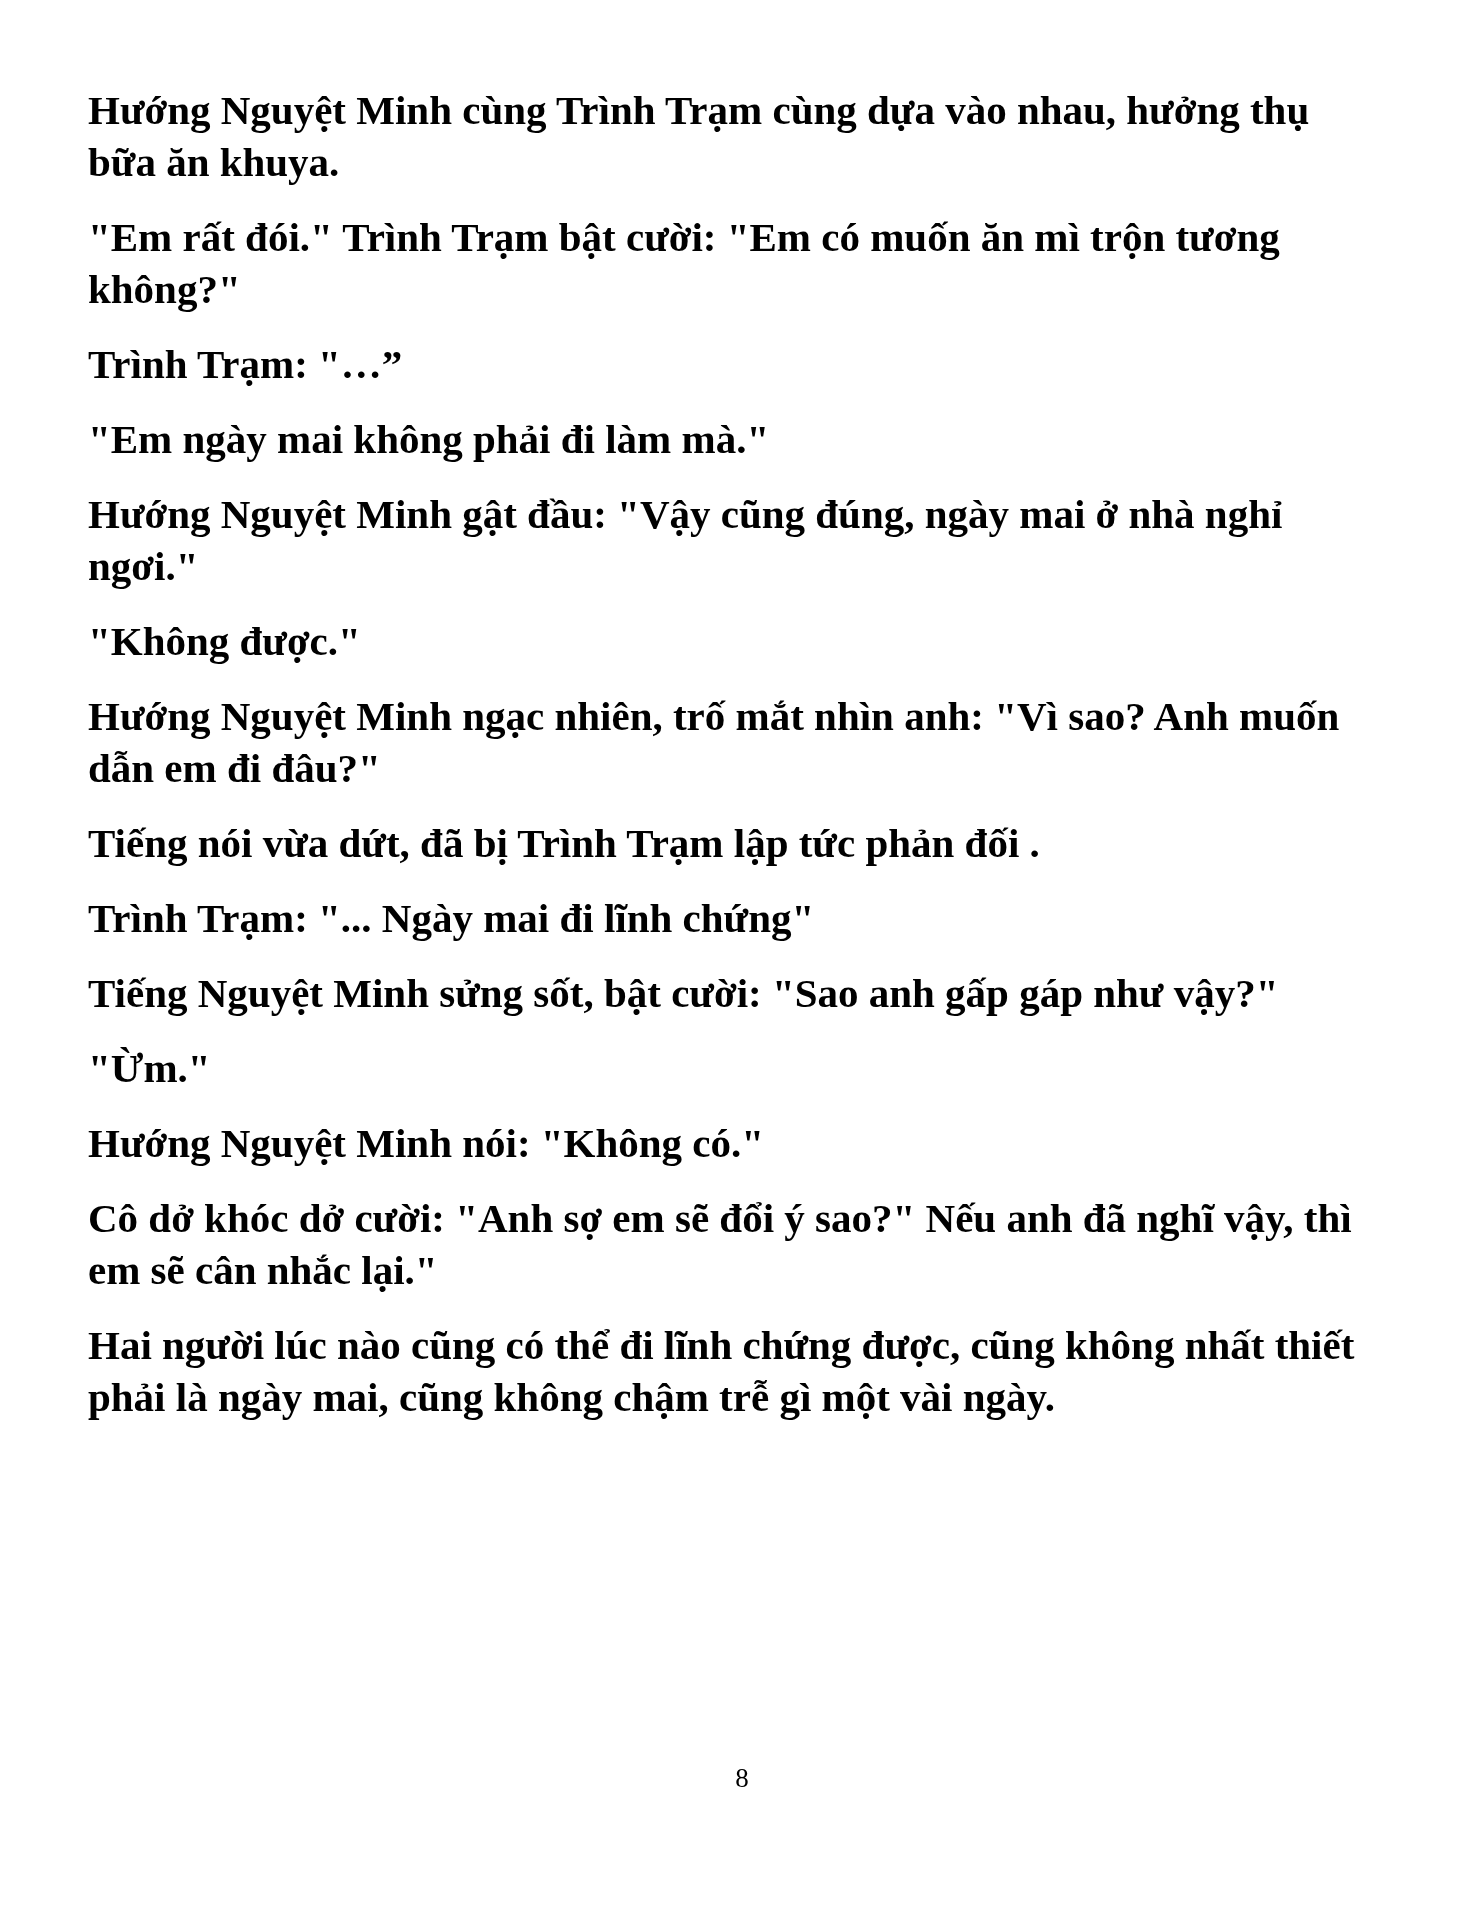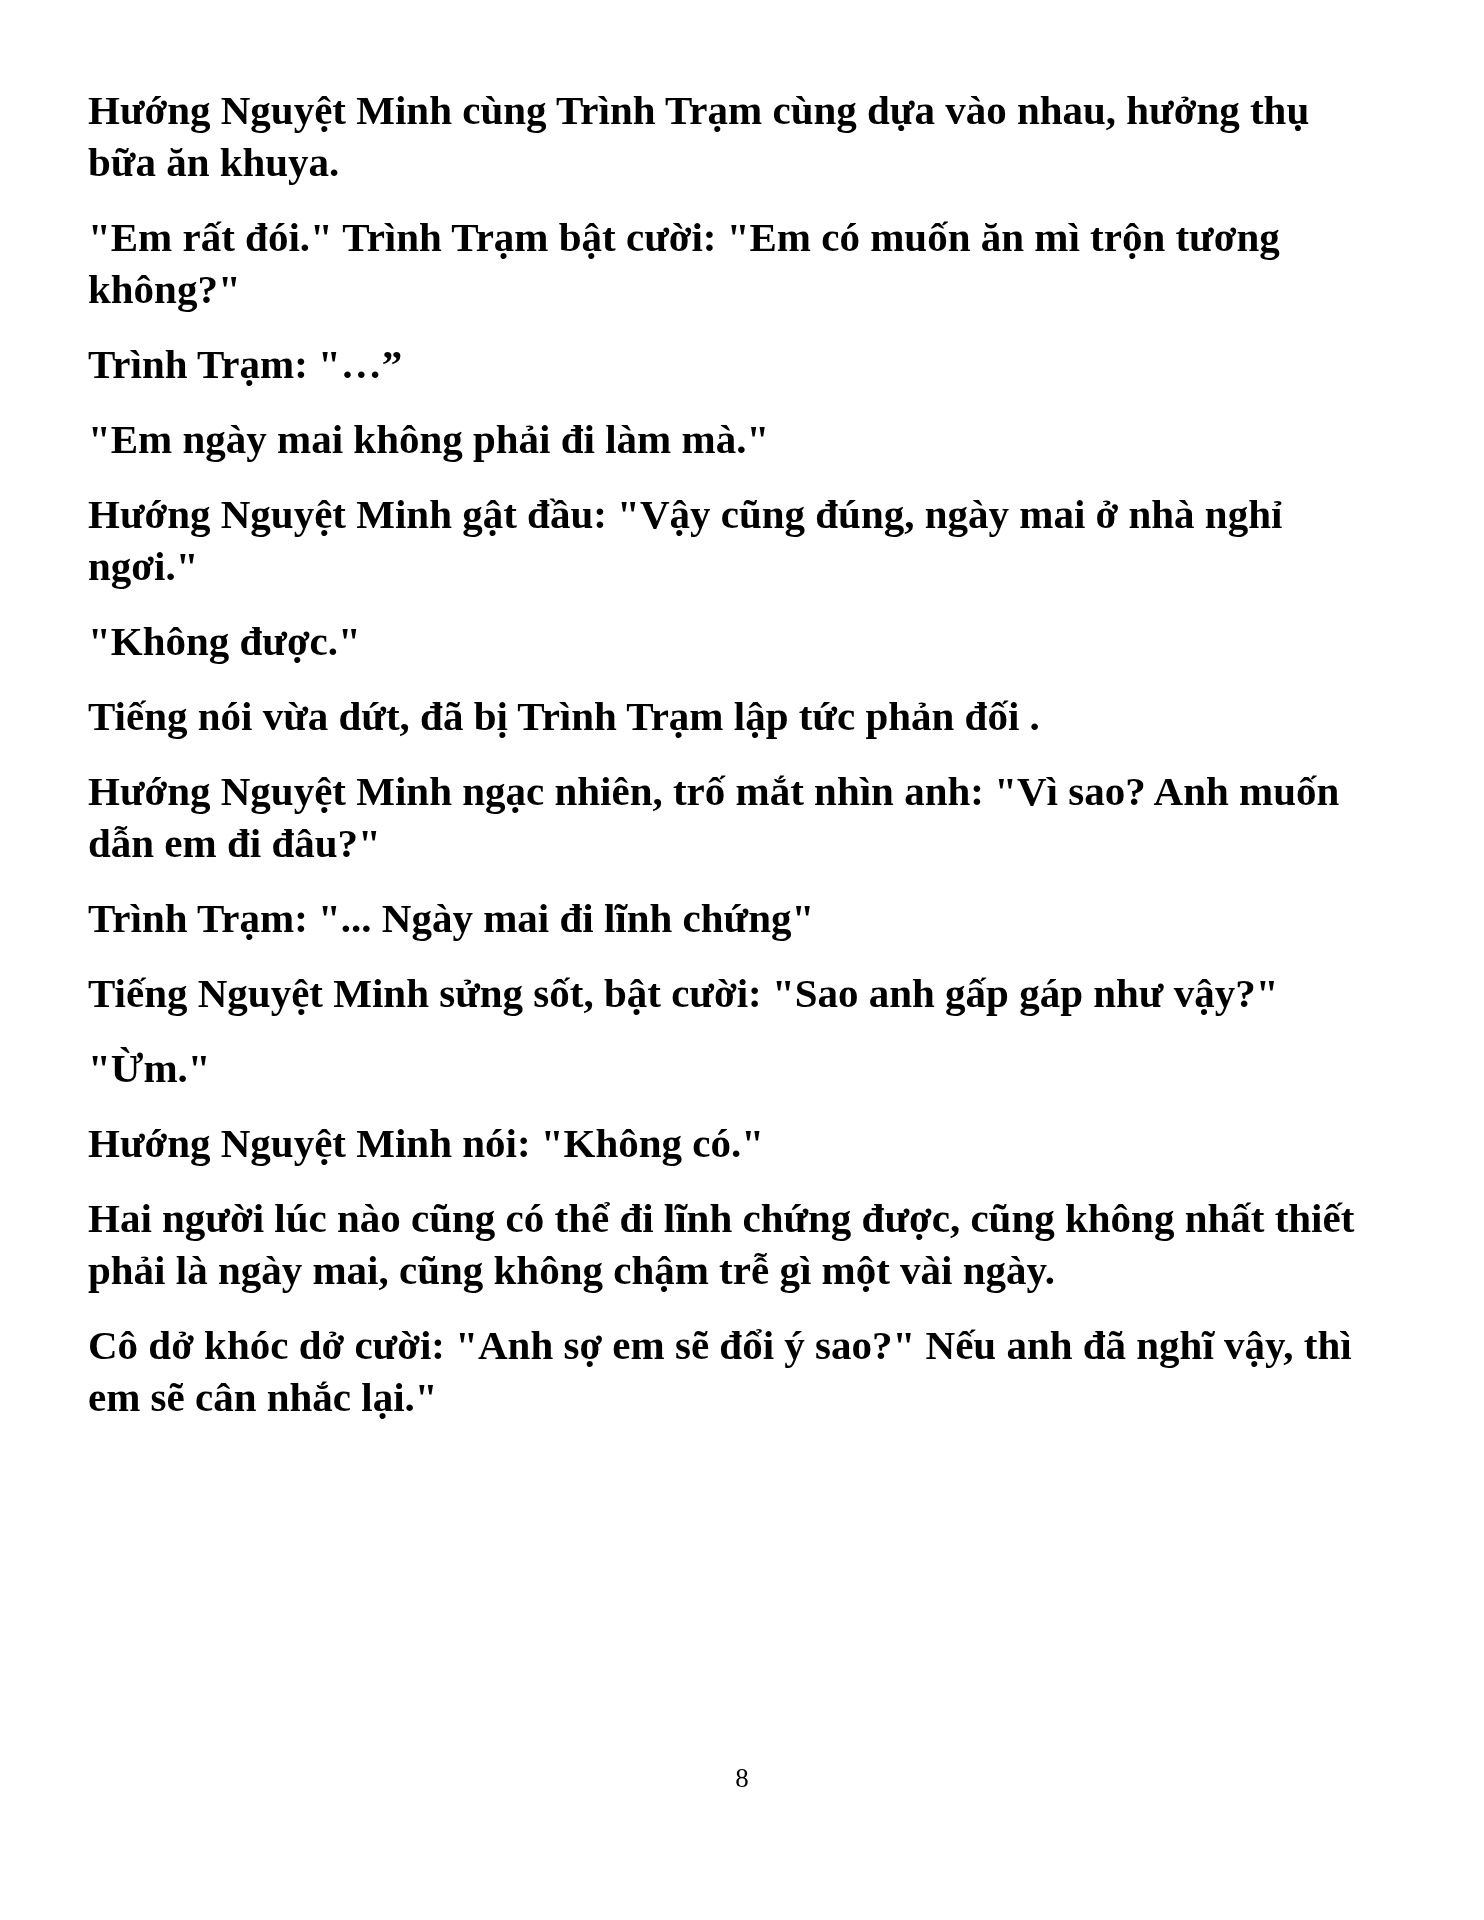--- a/index.html
+++ b/index.html
@@ -41,26 +41,26 @@
 <main class="page-body">
   <p class="para">Hướng Nguyệt Minh cùng Trình Trạm cùng dựa vào nhau, hưởng thụ
 bữa ăn khuya.</p>
   <p class="para">"Em rất đói." Trình Trạm bật cười: "Em có muốn ăn mì trộn tương
 không?"</p>
   <p class="para">Trình Trạm: "…”</p>
   <p class="para">"Em ngày mai không phải đi làm mà."</p>
   <p class="para">Hướng Nguyệt Minh gật đầu: "Vậy cũng đúng, ngày mai ở nhà nghỉ
 ngơi."</p>
   <p class="para">"Không được."</p>
-  <p class="para">Tiếng nói vừa dứt, đã bị Trình Trạm lập tức phản đối .</p>
   <p class="para">Hướng Nguyệt Minh ngạc nhiên, trố mắt nhìn anh: "Vì sao? Anh muốn
 dẫn em đi đâu?"</p>
+  <p class="para">Tiếng nói vừa dứt, đã bị Trình Trạm lập tức phản đối .</p>
   <p class="para">Trình Trạm: "... Ngày mai đi lĩnh chứng"</p>
   <p class="para">Tiếng Nguyệt Minh sửng sốt, bật cười: "Sao anh gấp gáp như vậy?"</p>
   <p class="para">"Ừm."</p>
   <p class="para">Hướng Nguyệt Minh nói: "Không có."</p>
+  <p class="para">Cô dở khóc dở cười: "Anh sợ em sẽ đổi ý sao?" Nếu anh đã nghĩ vậy, thì
+em sẽ cân nhắc lại."</p>
   <p class="para">Hai người lúc nào cũng có thể đi lĩnh chứng được, cũng không nhất thiết
 phải là ngày mai, cũng không chậm trễ gì một vài ngày.</p>
-  <p class="para">Cô dở khóc dở cười: "Anh sợ em sẽ đổi ý sao?" Nếu anh đã nghĩ vậy, thì
-em sẽ cân nhắc lại."</p>
 </main>
 
 <div class="page-footer">8</div>
 
 </body></html>

